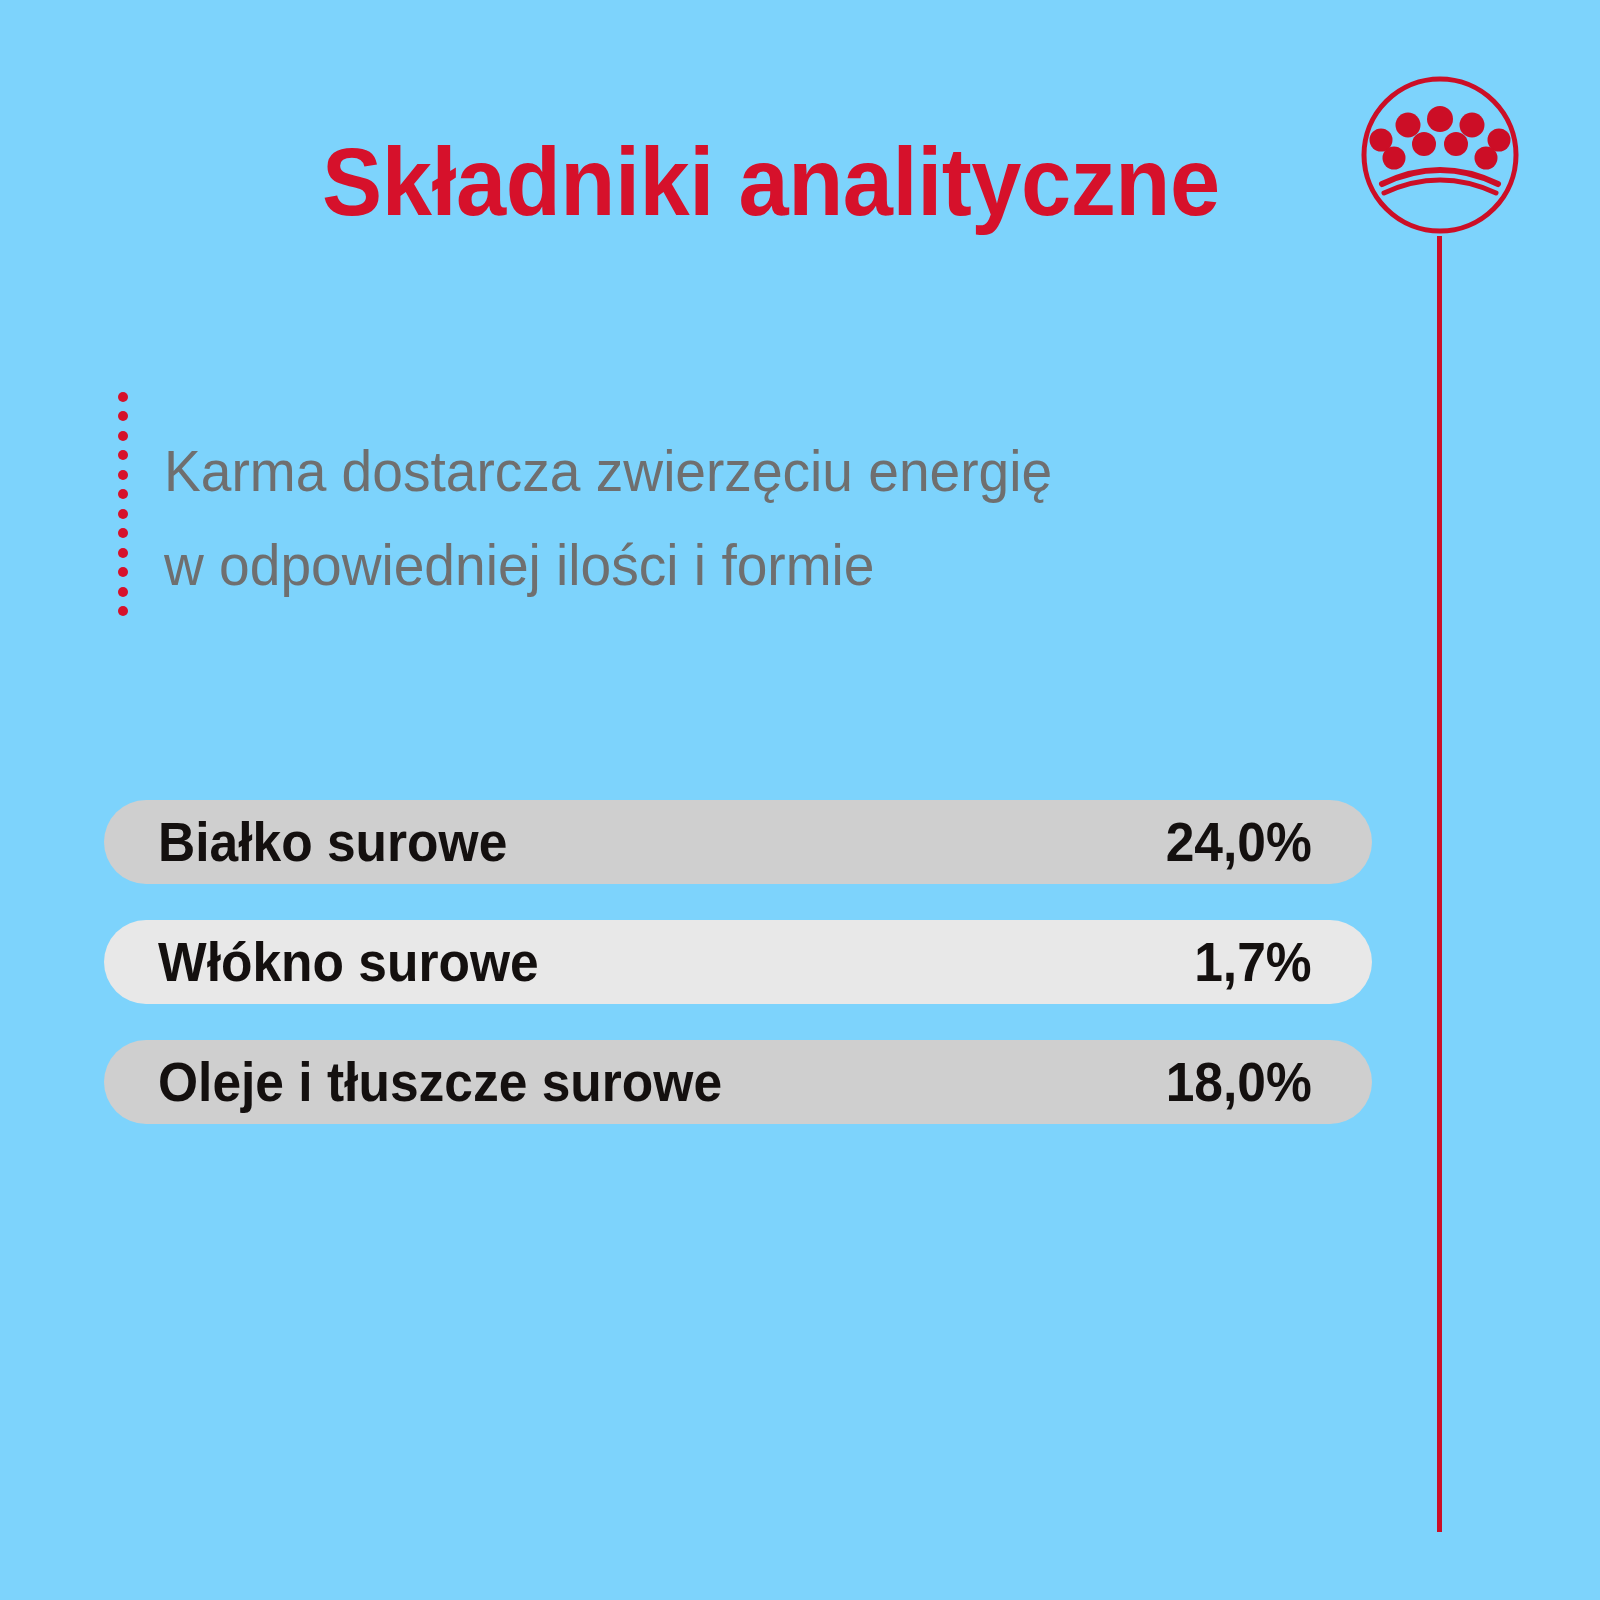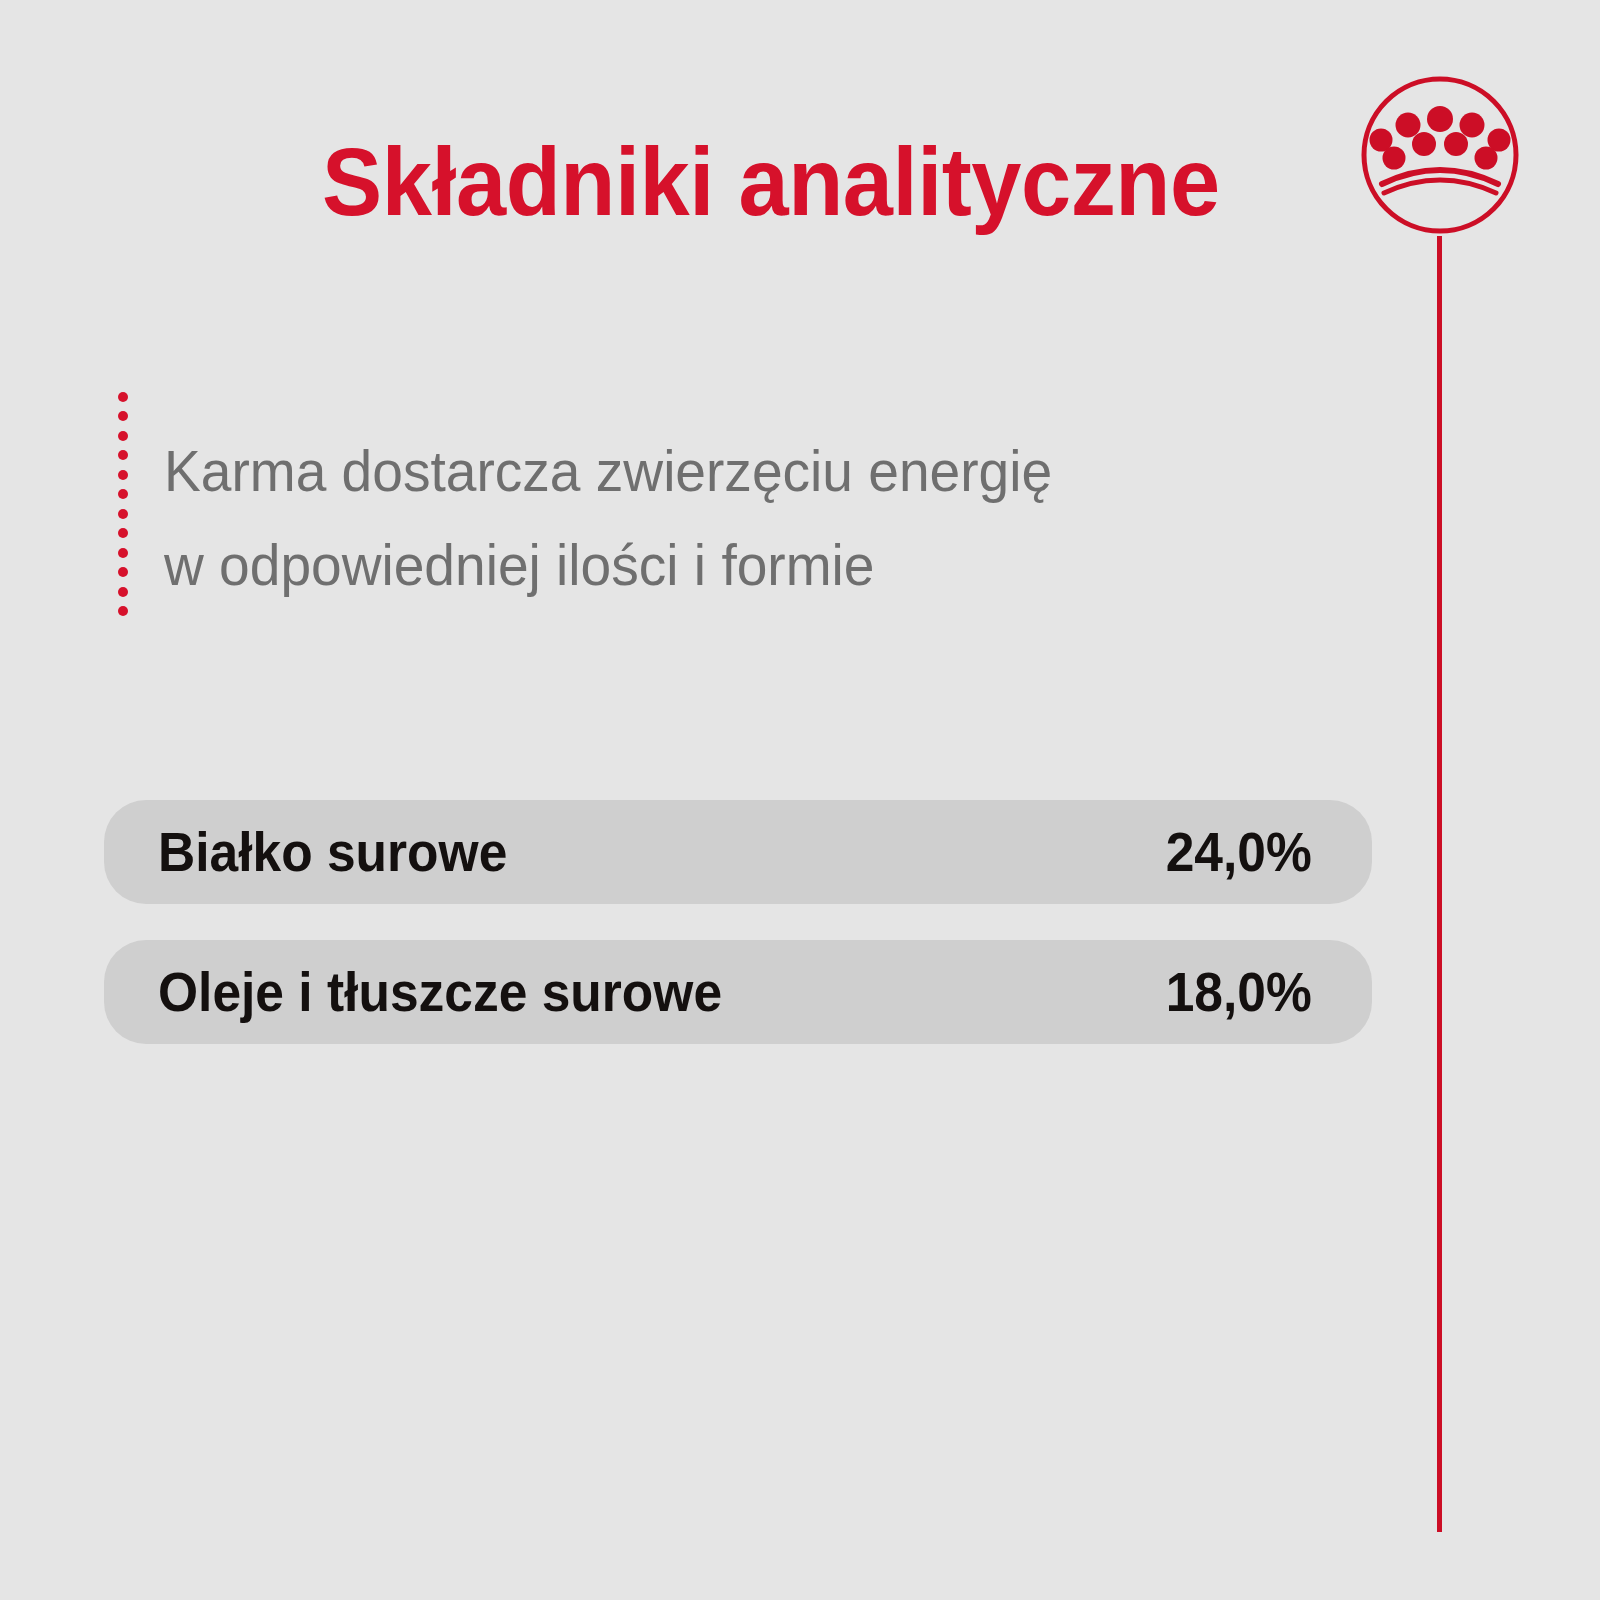--- a/index.html
+++ b/index.html
@@ -10,21 +10,21 @@
     height: 1600px;
     background: #ffffff;
     font-family: "Liberation Sans", sans-serif;
     overflow: hidden;
   }
 
   #page {
     position: relative;
     width: 1600px;
     height: 1600px;
-    background: #e5e5e5;
+    background: #7dd3fc;
   }
 
   
   #page-title {
     position: absolute;
     left: 322px;
     top: 128px;
     font-family: "Liberation Sans Narrow", "Liberation Sans", sans-serif;
     font-size: 97px;
     line-height: 108px;
@@ -90,21 +90,21 @@
 
   
   #nutrient-list {
     position: absolute;
     left: 104px;
     top: 800px;
     width: 1268px;
   }
   .nutrient-row {
     position: relative;
-    height: 104px;
+    height: 84px;
     margin-bottom: 36px;
     border-radius: 42px;
     display: flex;
     align-items: center;
     justify-content: space-between;
     padding: 0 60px 0 54px;
   }
   .nutrient-row:last-child { margin-bottom: 0; }
   .nutrient-row.tone-dark  { background: #cfcfcf; }
   .nutrient-row.tone-light { background: #e8e8e8; }
@@ -172,20 +172,24 @@
     <span class="sub-line">w odpowiedniej ilości i formie</span>
   </div>
 
   <div id="nutrient-list">
 
     <div class="nutrient-row tone-dark">
       <span class="nutrient-label">Białko surowe</span>
       <span class="nutrient-value">24,0%</span>
     </div>
 
+    <div class="nutrient-row tone-light">
+      <span class="nutrient-label">Włókno surowe</span>
+      <span class="nutrient-value">1,7%</span>
+    </div>
 
     <div class="nutrient-row tone-dark">
       <span class="nutrient-label">Oleje i tłuszcze surowe</span>
       <span class="nutrient-value">18,0%</span>
     </div>
 
 
   </div>
 </div>
 

